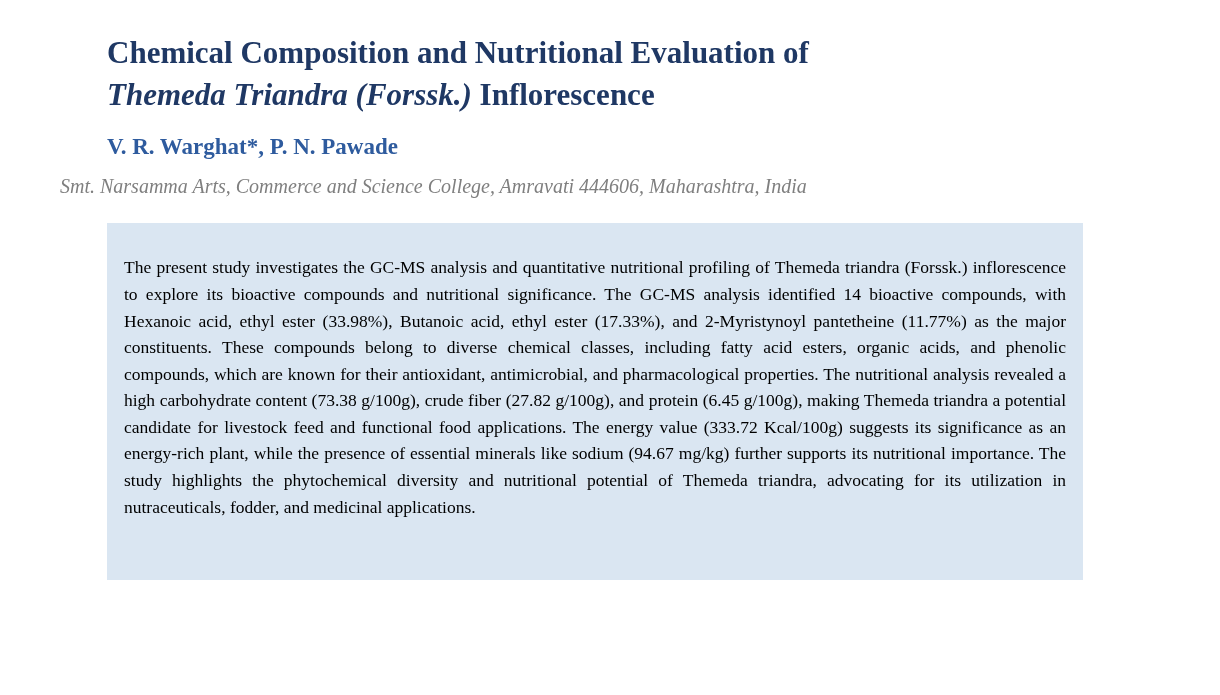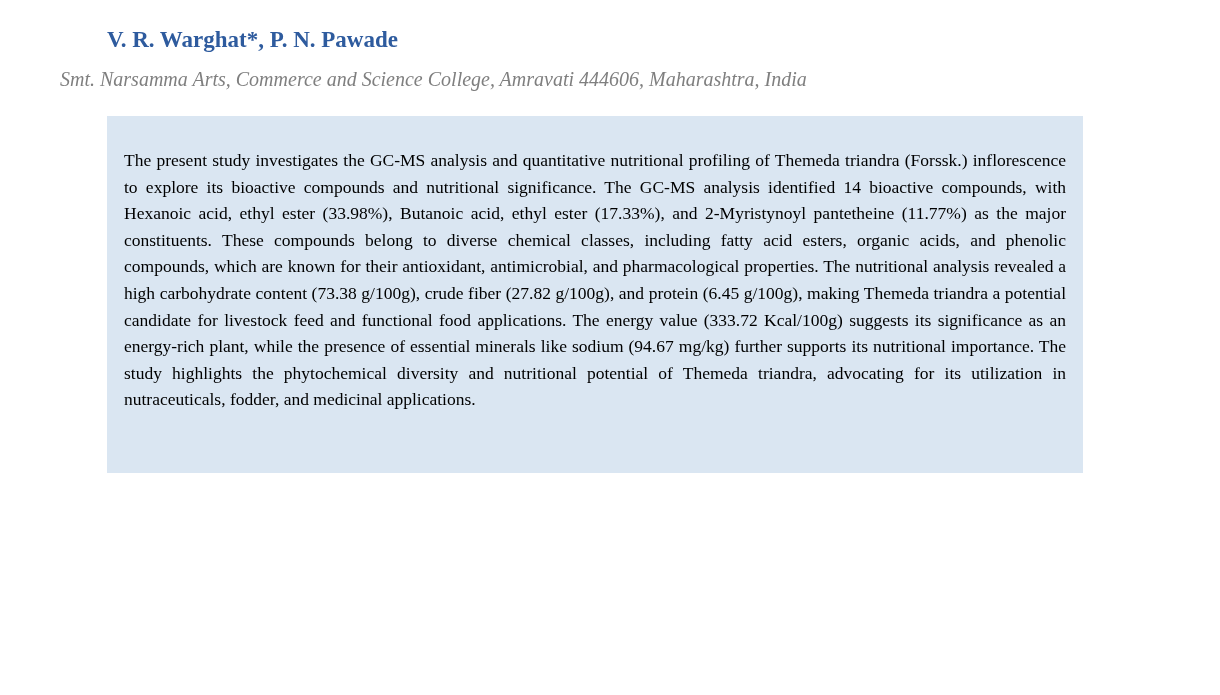--- a/index.html
+++ b/index.html
@@ -52,21 +52,21 @@
   }
   .article-title {
     margin: 32px 120px 0 107px;
     font-family: "Liberation Serif", serif;
     font-size: 31px;
     font-weight: 700;
     color: #1f3864;
     line-height: 1.36;
   }
   .authors {
-    margin: 27px 107px 0 107px;
+    margin: 18px 107px 0 107px;
     font-family: "Liberation Serif", serif;
     font-size: 23px;
     font-weight: 700;
     color: #2e5b9e;
   }
   .affiliation {
     margin: 15px 107px 0 60px;
     font-family: "Liberation Serif", serif;
     font-size: 20px;
     font-style: italic;
@@ -94,20 +94,24 @@
     text-align: justify;
     margin-top: 20px;
   }
 </style>
 </head>
 <body>
 
 <div class="page">
 
 
+  <h1 class="article-title">
+    <span>Chemical Composition and Nutritional Evaluation of</span><br>
+    <span style="font-style: italic;">Themeda Triandra (Forssk.)</span><span> Inflorescence</span>
+  </h1>
 
   <div class="authors">V. R. Warghat*, P. N. Pawade</div>
 
   <div class="affiliation">Smt. Narsamma Arts, Commerce and Science College, Amravati 444606, Maharashtra, India</div>
 
   <div class="abstract-box">
     <div class="abstract-text">The present study investigates the GC-MS analysis and quantitative nutritional profiling of Themeda triandra (Forssk.) inflorescence to explore its bioactive compounds and nutritional significance. The GC-MS analysis identified 14 bioactive compounds, with Hexanoic acid, ethyl ester (33.98%), Butanoic acid, ethyl ester (17.33%), and 2-Myristynoyl pantetheine (11.77%) as the major constituents. These compounds belong to diverse chemical classes, including fatty acid esters, organic acids, and phenolic compounds, which are known for their antioxidant, antimicrobial, and pharmacological properties.  The nutritional analysis revealed a high carbohydrate content (73.38 g/100g), crude fiber (27.82 g/100g), and protein (6.45 g/100g), making Themeda triandra a potential candidate for livestock feed and functional food applications. The energy value (333.72 Kcal/100g) suggests its significance as an energy-rich plant, while the presence of essential minerals like sodium (94.67 mg/kg) further supports its nutritional importance. The study highlights the phytochemical diversity and nutritional potential of Themeda triandra, advocating for its utilization in nutraceuticals, fodder, and medicinal applications.</div>
   </div>
 
 </div>

